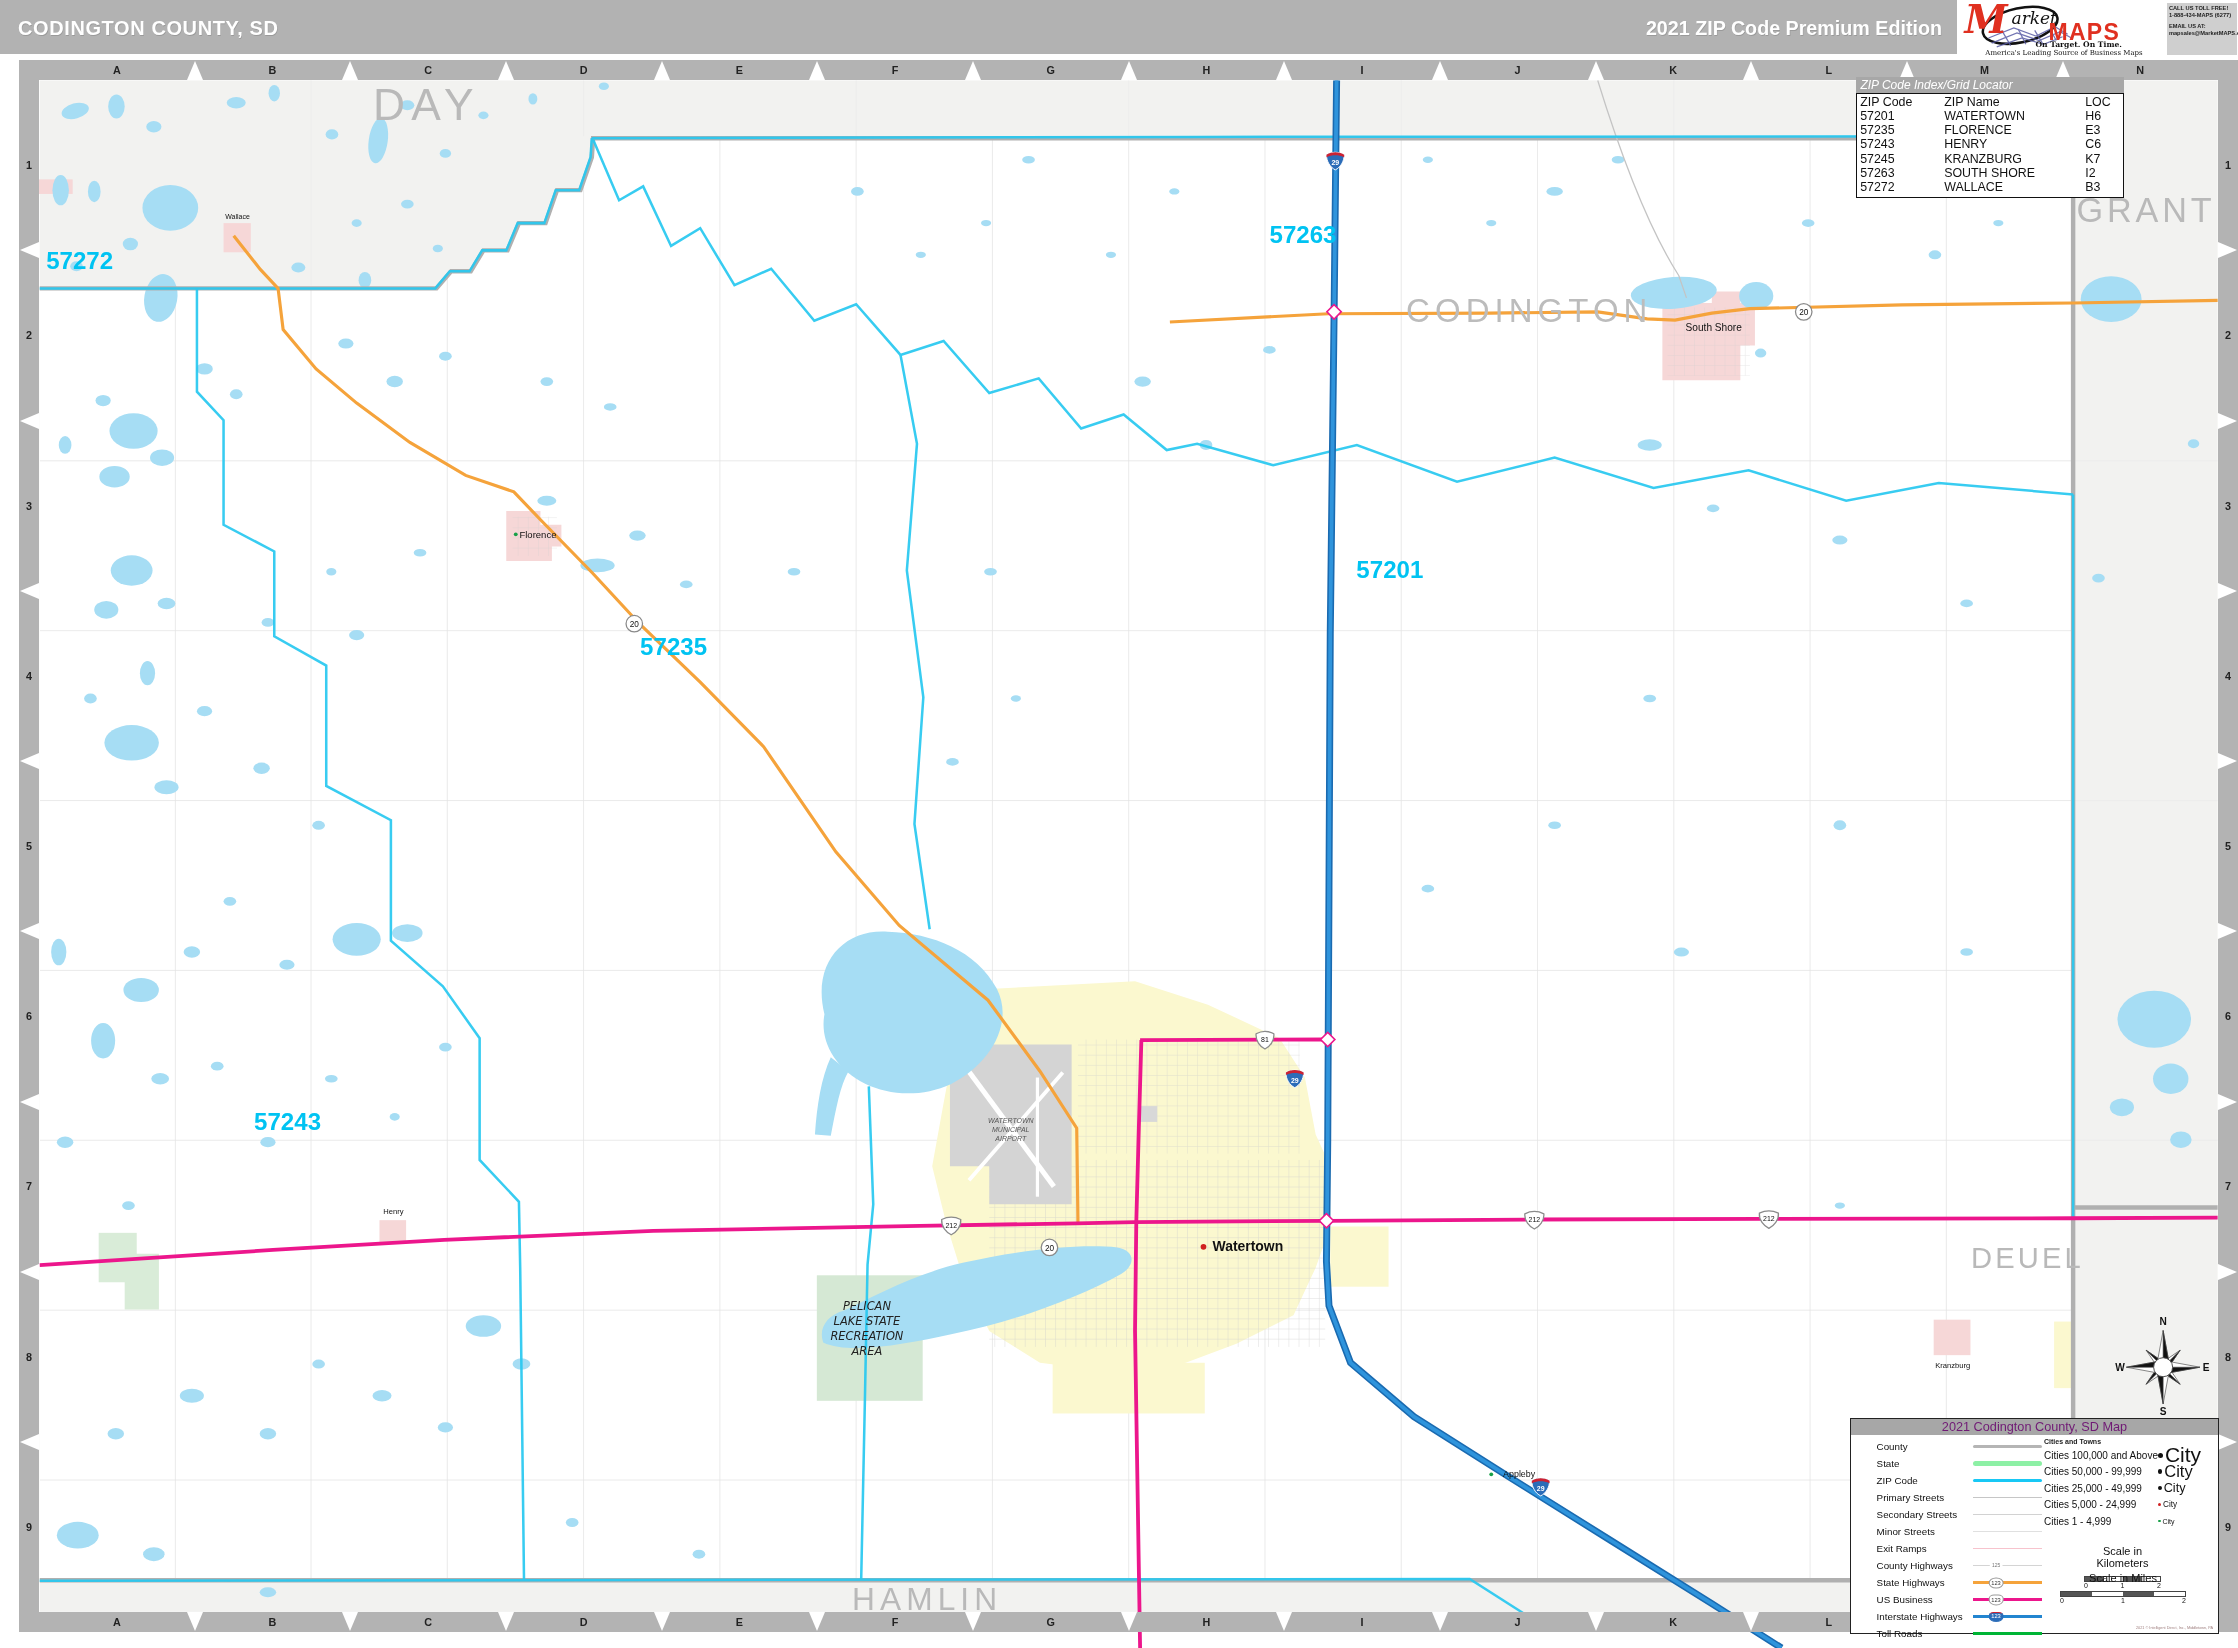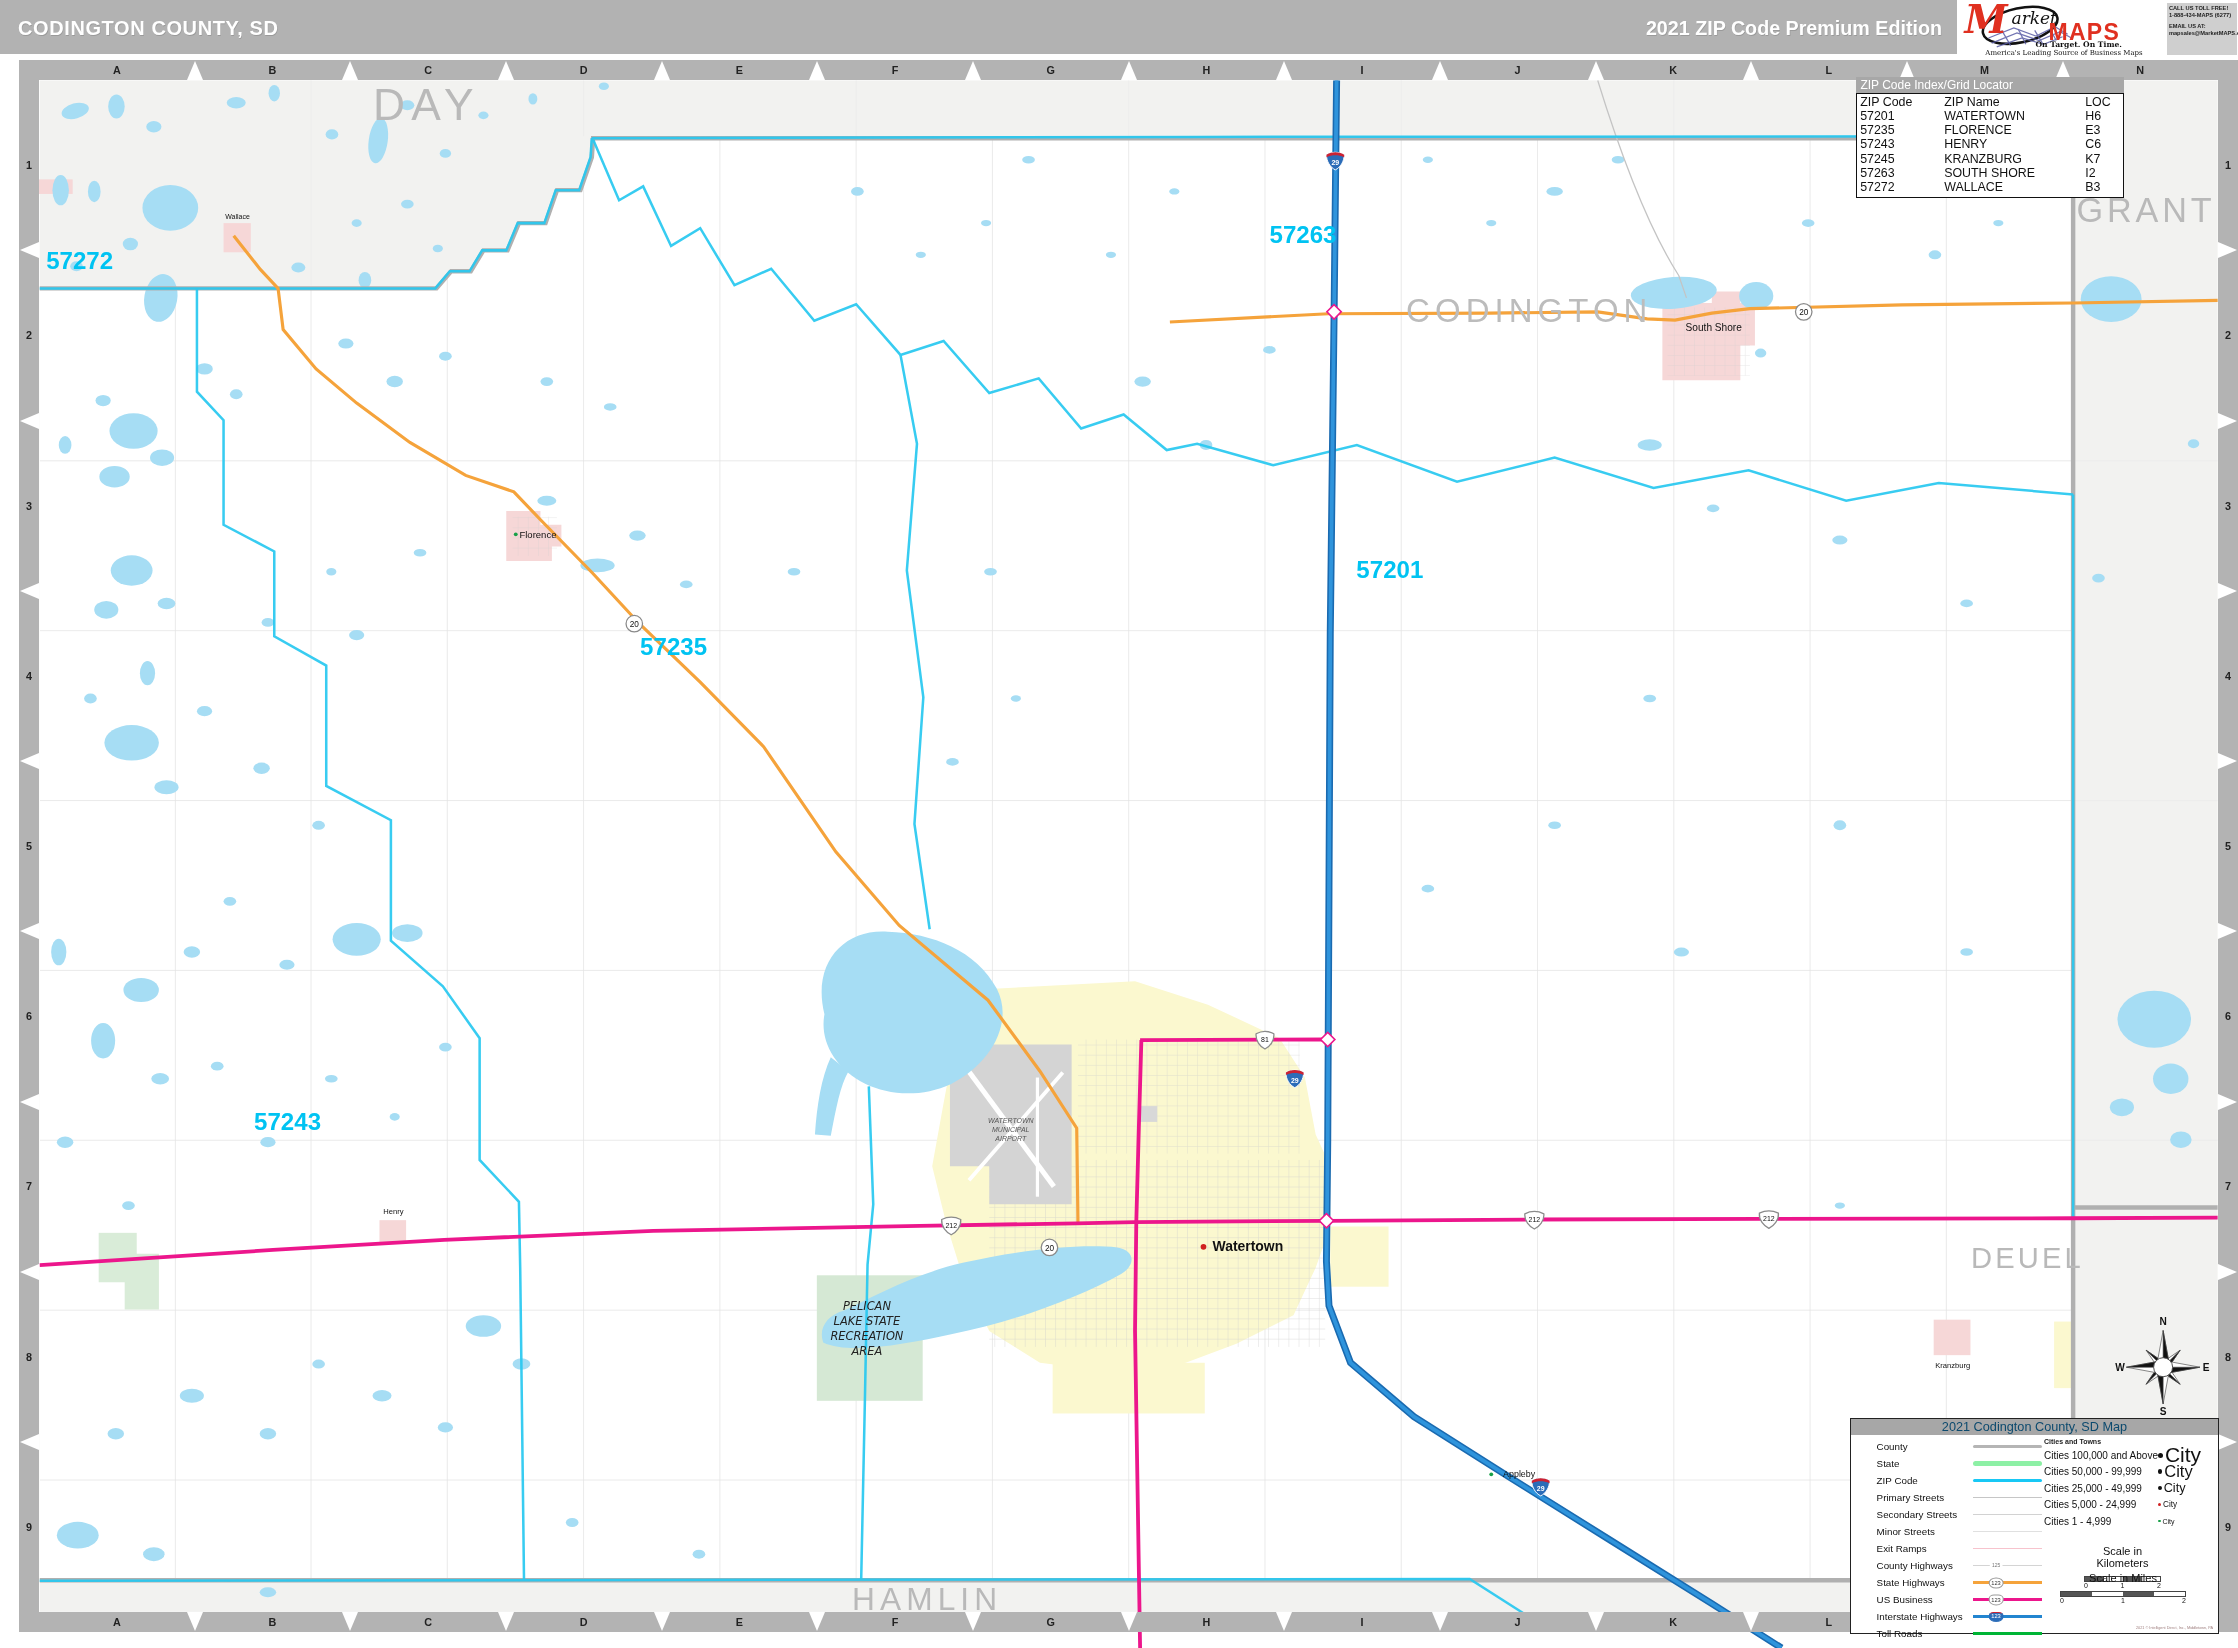--- a/index.html
+++ b/index.html
@@ -31,27 +31,27 @@
   .bar-top span:not(:last-child)::after{content:"";position:absolute;right:-8.2px;bottom:0;border-left:8.2px solid transparent;border-right:8.2px solid transparent;border-bottom:19px solid #fff;}
   .bar-bottom span:not(:last-child)::after{content:"";position:absolute;right:-8.2px;top:0;border-left:8.2px solid transparent;border-right:8.2px solid transparent;border-top:19px solid #fff;}
   .bar-left span:not(:last-child)::after{content:"";position:absolute;bottom:-8.2px;right:0;border-top:8.2px solid transparent;border-bottom:8.2px solid transparent;border-right:19px solid #fff;}
   .bar-right span:not(:last-child)::after{content:"";position:absolute;bottom:-8.2px;left:0;border-top:8.2px solid transparent;border-bottom:8.2px solid transparent;border-left:19px solid #fff;}
 
   
   svg.map{position:absolute;left:0;top:0;z-index:10;}
 
   
   .index{position:absolute;left:1856px;top:77px;width:268px;z-index:40;}
-  .index-title{background:#a7a7a7;color:#fff;font-size:12px;line-height:16px;height:16px;padding-left:4.4px;}
+  .index-title{background:#a7a7a7;color:#fff;font-size:12px;line-height:16px;height:16px;padding-left:4.4px;font-style:italic;}
   .index-table{background:#fff;border:1.3px solid #111;padding:0.6px 0 1.9px 0;}
   .irow{display:grid;grid-template-columns:84px 141px 37px;line-height:14.3px;font-size:12.4px;color:#111;padding-left:3.2px;}
 
   
   .legend{position:absolute;left:1850px;top:1418px;width:369px;height:216px;background:#fff;border:1.3px solid #222;box-sizing:border-box;z-index:40;}
-  .legend-title{background:#a7a7a7;color:#0c4a6e;font-size:12.7px;line-height:16px;height:16px;text-align:center;}
+  .legend-title{background:#a7a7a7;color:#701a75;font-size:12.7px;line-height:16px;height:16px;text-align:center;}
   .legend-items{position:absolute;left:7.6px;top:19px;width:183px;}
   .lrow{display:flex;align-items:center;height:17px;}
   .llab{flex:0 0 96px;font-size:9.8px;color:#111;margin-left:18px;}
   .lsam{position:relative;flex:1;display:flex;align-items:center;}
   .lline{display:block;width:100%;height:1.3px;background:#cccccc;}
   .t-county .lline{height:3.2px;background:#b5b5b5;border-radius:1.9px;}
   .t-state .lline{height:5px;background:#8df0a5;border-radius:2.5px;}
   .t-zip .lline{height:3.2px;background:#18c8f5;border-radius:1.9px;}
   .t-primary .lline{background:#c6c6c6;}
   .t-secondary .lline{background:#d2d2d2;}

